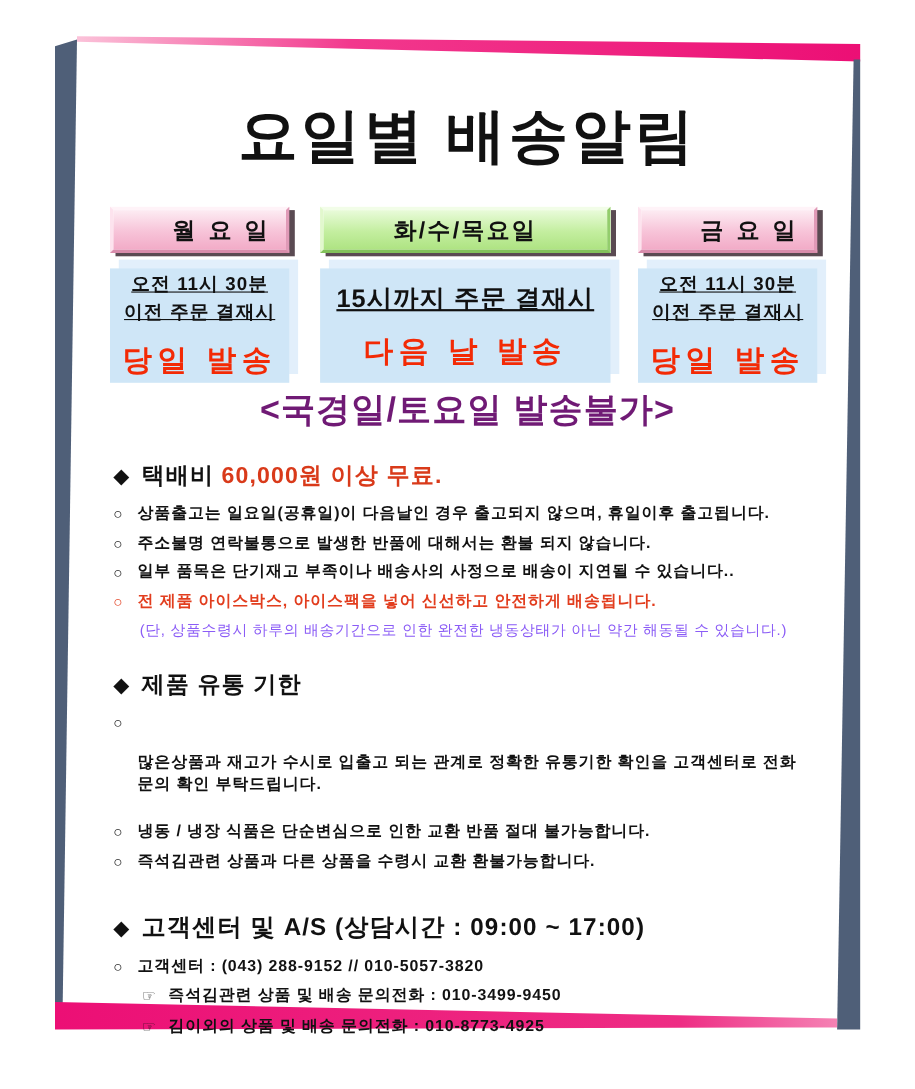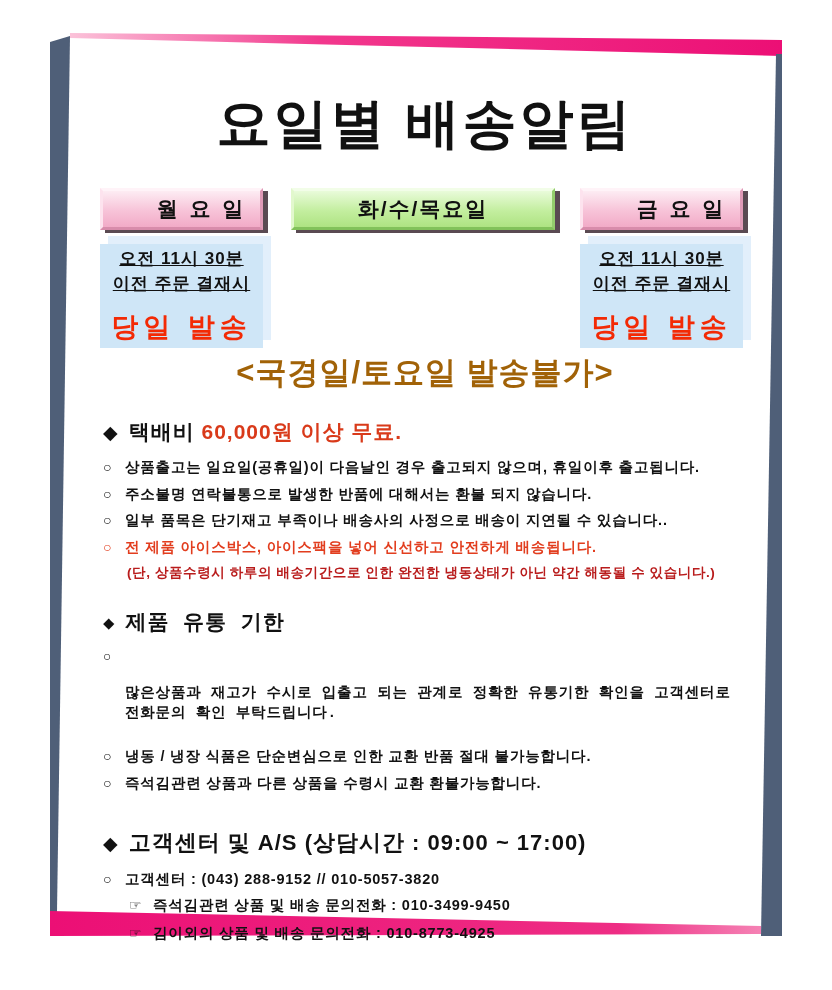--- a/index.html
+++ b/index.html
@@ -48,35 +48,35 @@
   }
   .cond{font-size:17px;font-weight:800;color:#111;line-height:1.45;letter-spacing:1px;text-align:left;text-decoration:underline;}
   .cond.big{font-size:23px;letter-spacing:1px;}
   .result{
     margin-top:13px;font-size:27px;font-weight:900;color:#f32a05;
     letter-spacing:5px;text-align:center;
   }
 
   .holiday{
     position:absolute;left:70px;width:710px;top:352px;
-    text-align:center;font-size:31px;font-weight:900;color:#a16207;letter-spacing:1px;
+    text-align:center;font-size:31px;font-weight:900;color:#701a75;letter-spacing:1px;
   }
 
   
   .sections{position:absolute;left:103px;top:418px;width:645px;color:#111;}
   .sec-heading{font-size:21px;font-weight:800;letter-spacing:1px;margin:0 0 12px 0;}
   .sec-heading .accent{color:#d93a1a;}
   .sec-heading .diamond{margin-right:10px;font-size:19px;}
   .bullet{display:flex;align-items:flex-start;margin:0 0 7px 0;font-size:14.5px;font-weight:700;letter-spacing:0.8px;line-height:1.35;}
   .bullet .marker{flex:0 0 22px;font-size:14px;font-weight:400;}
   .bullet .btext{flex:1;}
   .bullet.red{color:#e23d1e;}
-  .subnote{margin:0 0 7px 24px;font-size:13.5px;font-weight:700;letter-spacing:0.6px;color:#b91c1c;}
+  .subnote{margin:0 0 7px 24px;font-size:13.5px;font-weight:400;letter-spacing:0.6px;color:#8b5cf6;}
   .sec{margin-bottom:22px;}
-  .sec.expiry{margin-top:26px;font-family:Liberation Mono, monospace;}
+  .sec.expiry{margin-top:26px;}
   .sec.returns{margin-top:24px;}
   .sec.cs{margin-top:34px;}
   .sec.cs .sec-heading{font-size:22px;}
   .sub-bullet{display:flex;align-items:flex-start;margin:0 0 8px 26px;font-size:14.5px;font-weight:700;letter-spacing:0.8px;line-height:1.35;}
   .sub-bullet .marker{flex:0 0 24px;font-size:14px;font-weight:400;}
   .wrap2{max-width:610px;margin-top:36px;}
 </style>
 </head>
 <body>
 
@@ -107,20 +107,24 @@
     <div class="btn3d pink">월 요 일</div>
     <div class="bluebox">
       <div class="cond">오전 11시 30분</div>
       <div class="cond">이전 주문 결재시</div>
       <div class="result">당일 발송</div>
     </div>
   </div>
 
   <div class="col col2">
     <div class="btn3d green">화/수/목요일</div>
+    <div class="bluebox">
+      <div class="cond big">15시까지 주문 결재시</div>
+      <div class="result">다음 날 발송</div>
+    </div>
   </div>
 
   <div class="col col3">
     <div class="btn3d pink">금 요 일</div>
     <div class="bluebox">
       <div class="cond">오전 11시 30분</div>
       <div class="cond">이전 주문 결재시</div>
       <div class="result">당일 발송</div>
     </div>
   </div>

